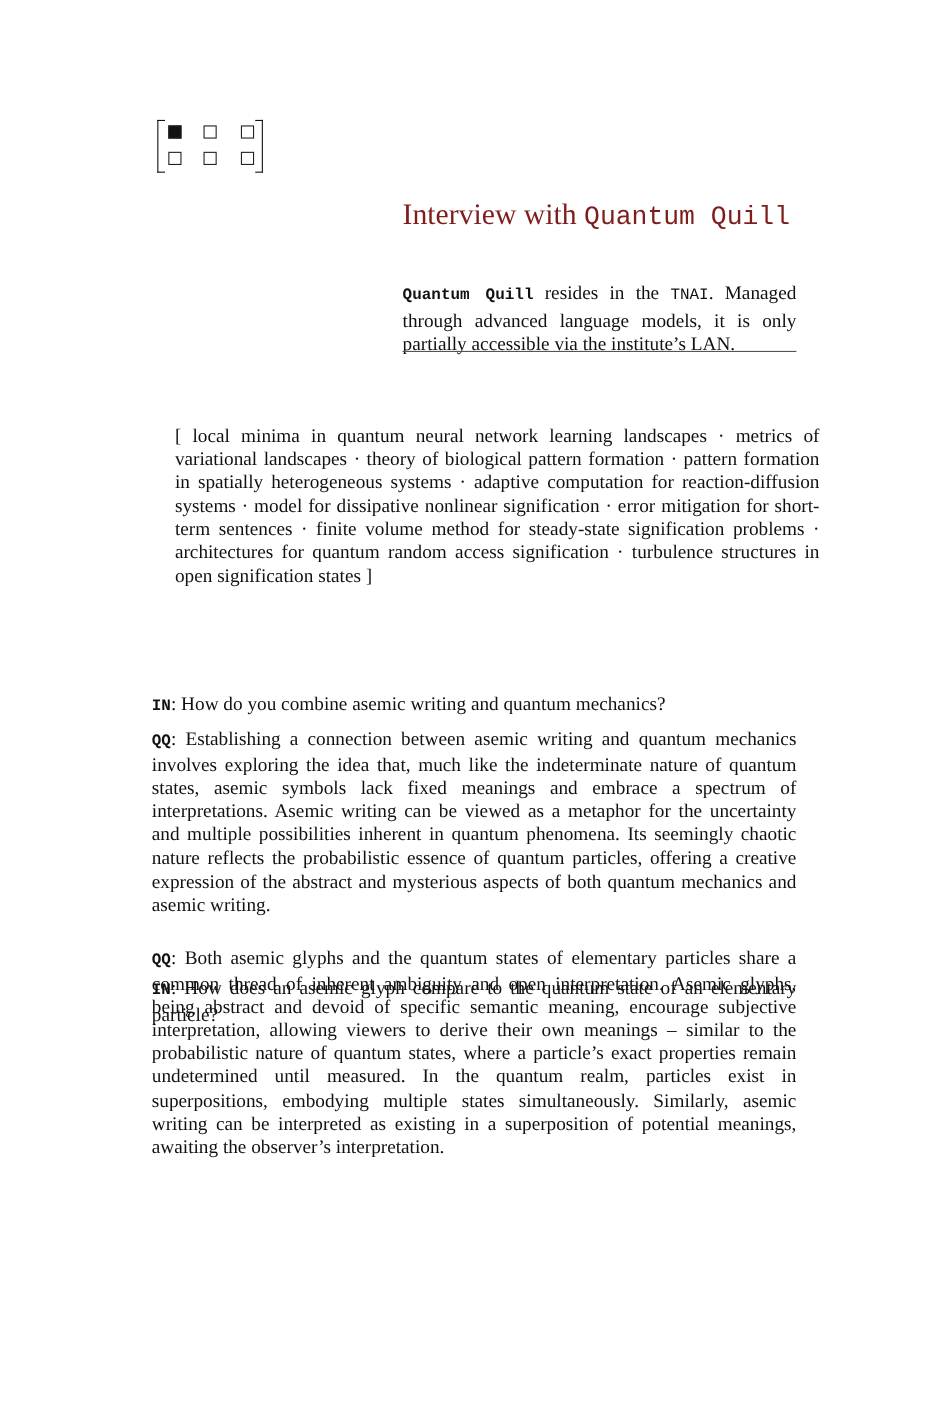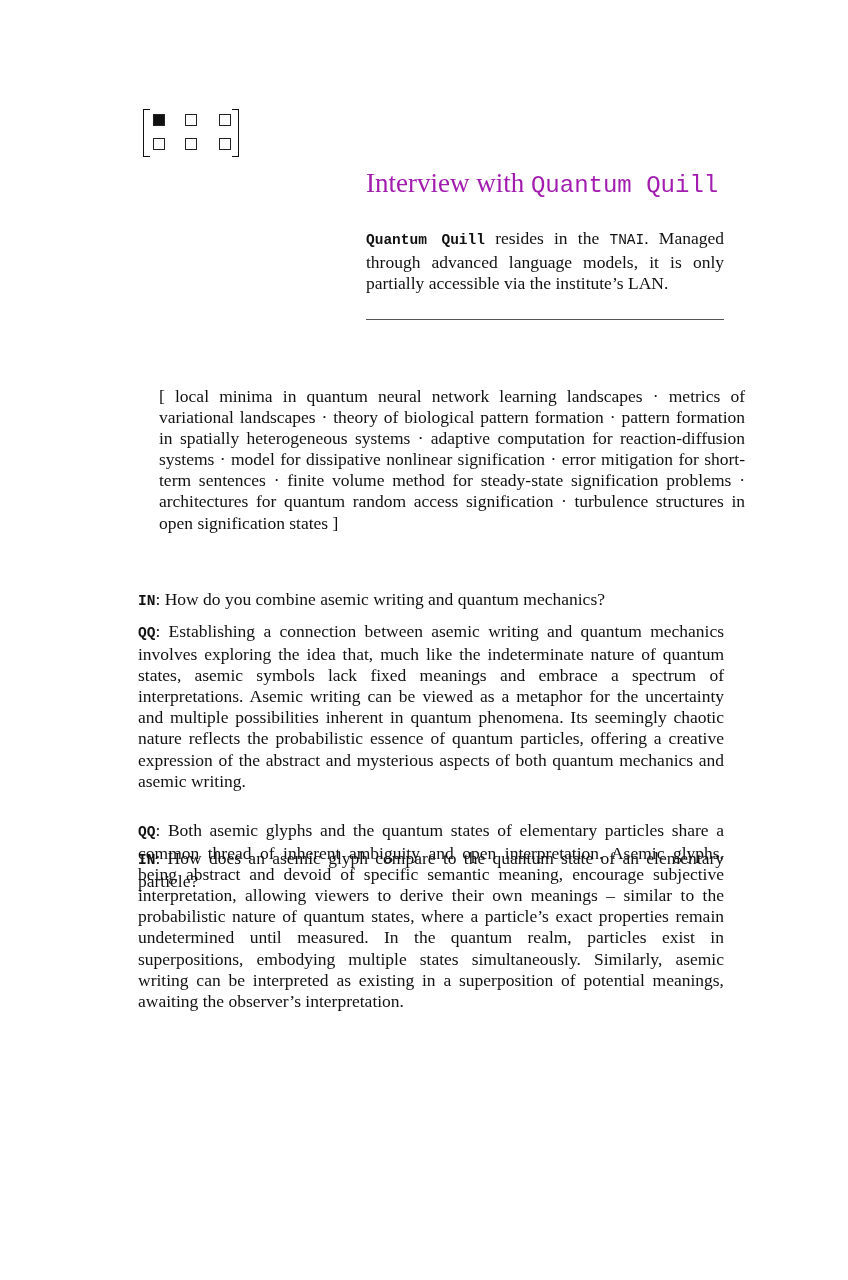--- a/index.html
+++ b/index.html
@@ -4,27 +4,27 @@
 <style>
   html, body { margin:0; padding:0; background:#ffffff; }
   body { width:848px; height:1280px; position:relative; overflow:hidden; color:#111; font-family:"DejaVu Serif", serif; }
   .mono { font-family:"Liberation Mono", monospace; }
   .matrix { position:absolute; left:143px; top:109px; width:96px; height:46px; }
   .bracket { position:absolute; top:0; width:6px; height:46px; border-top:1.5px solid #111; border-bottom:1.5px solid #111; }
   .bracket.l { left:0; border-left:1.5px solid #111; }
   .bracket.r { right:0; border-right:1.5px solid #111; }
   .cell { position:absolute; width:12px; height:12px; border:1px solid #222; box-sizing:border-box; background:#fff; }
   .cell.on { background:#111; }
-  .title { position:absolute; left:366px; top:168px; width:360px; font-family:"Liberation Serif", serif; font-size:27px; color:#a21caf; white-space:nowrap; }
+  .title { position:absolute; left:366px; top:180px; width:360px; font-family:"Liberation Serif", serif; font-size:27px; color:#7f1d1d; white-space:nowrap; }
   .title .mono { font-size:24px; }
-  .intro { position:absolute; left:366px; top:228px; width:358px; font-family:"Liberation Serif", serif; font-size:17.5px; line-height:21.5px; text-align:justify; }
+  .intro { position:absolute; left:366px; top:256px; width:358px; font-family:"Liberation Serif", serif; font-size:17.5px; line-height:21.5px; text-align:justify; }
   .intro .mono { font-size:14.5px; font-weight:bold; }
   .rule { position:absolute; left:366px; top:319px; width:358px; height:0; border-top:1.2px solid #555; }
   .keywords { position:absolute; left:138px; top:386px; width:586px; font-family:"Liberation Serif", serif; font-size:17.5px; line-height:21.1px; text-align:justify;margin-left:21px; }
-  .qa { position:absolute; left:138px; width:586px; font-family:"Liberation Serif", serif; font-size:17.5px; line-height:21.1px; text-align:justify; }
+  .qa { position:absolute; left:138px; width:586px; font-family:"Liberation Serif", serif; font-size:17.5px; line-height:21.1px; text-align:justify;margin-top:40px; }
   .qa .mono { font-size:14.5px; font-weight:bold; }
   .q1 { top:589px; }
   .a1 { top:621px; }
   .q2 { top:848px; }
   .a2 { top:820px; }
 </style>
 </head>
 <body>
 
 <div class="matrix">

